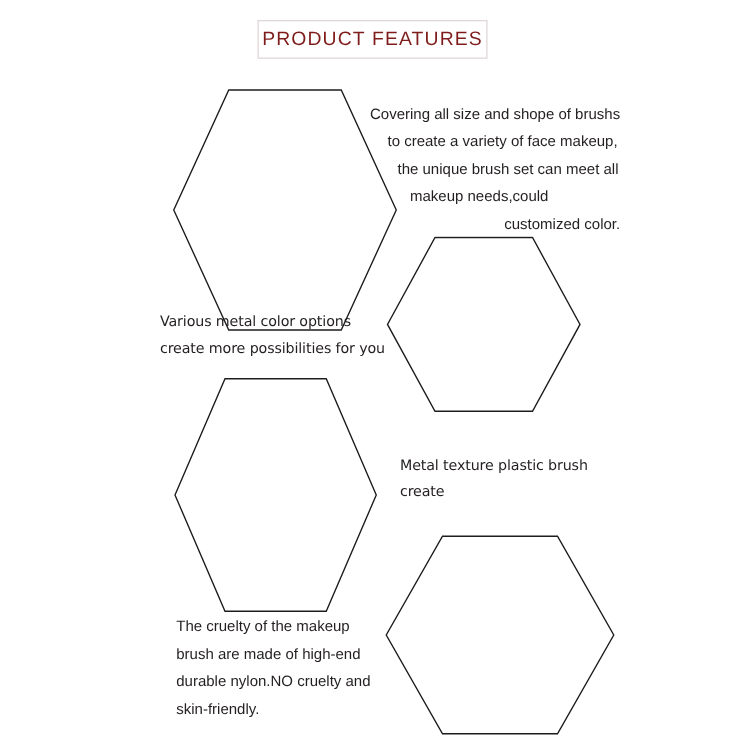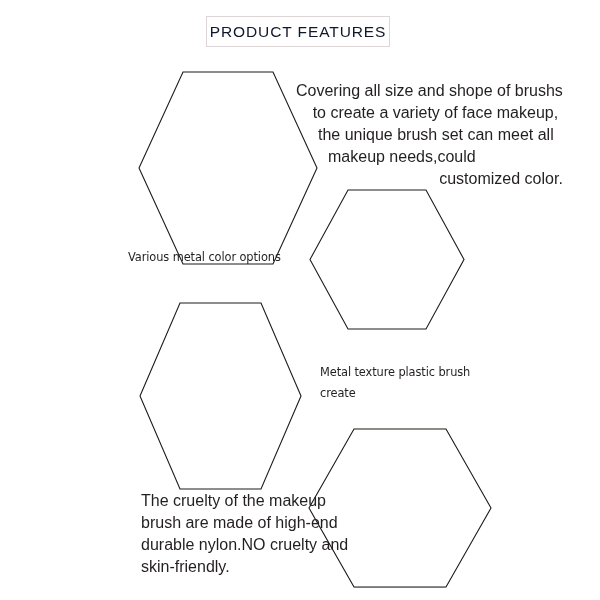--- a/index.html
+++ b/index.html
@@ -26,21 +26,21 @@
     border: 1px solid #ded6d6;
     box-sizing: border-box;
     display: flex;
     align-items: center;
     justify-content: center;
   }
   .title-text {
     font-family: "Liberation Sans", sans-serif;
     font-size: 15.5px;
     letter-spacing: 0.9px;
-    color: #0f172a;
+    color: #7f1d1d;
     white-space: nowrap;
   }
 
   
   .hex {
     position: absolute;
     overflow: hidden;
   }
   .hex svg {
     position: absolute;
@@ -274,21 +274,21 @@
     background: #7a550c;
   }
 
   
   .textblock {
     position: absolute;
     color: #231f20;
   }
   .tb-arial {
     font-family: "Liberation Sans", sans-serif;
-    font-size: 16px;
+    font-size: 12px;
     line-height: 22px;
   }
   .tb-narrow {
     font-family: "DejaVu Sans", sans-serif;
     font-size: 11.4px;
     line-height: 21px;
     letter-spacing: -0.1px;
   }
   .tb-line { white-space: nowrap; display: block; }
 
@@ -390,20 +390,21 @@
 <div class="textblock tb-arial" id="text-covering">
   <span class="tb-line">Covering all size and shope of brushs</span>
   <span class="tb-line">to create a variety of face makeup,</span>
   <span class="tb-line">the unique brush set can meet all</span>
   <span class="tb-line">makeup needs,could</span>
   <span class="tb-line">customized color.</span>
 </div>
 
 <div class="textblock tb-narrow" id="text-metal-color">
   <span class="tb-line">Various metal color options</span>
+  <span class="tb-line">create more possibilities for you</span>
 </div>
 
 <div class="textblock tb-narrow" id="text-handle">
   <span class="tb-line">Metal texture plastic brush</span>
   <span class="tb-line">create</span>
 </div>
 
 <div class="textblock tb-arial" id="text-bristles">
   <span class="tb-line">The cruelty of the makeup</span>
   <span class="tb-line">brush are made of high-end</span>

